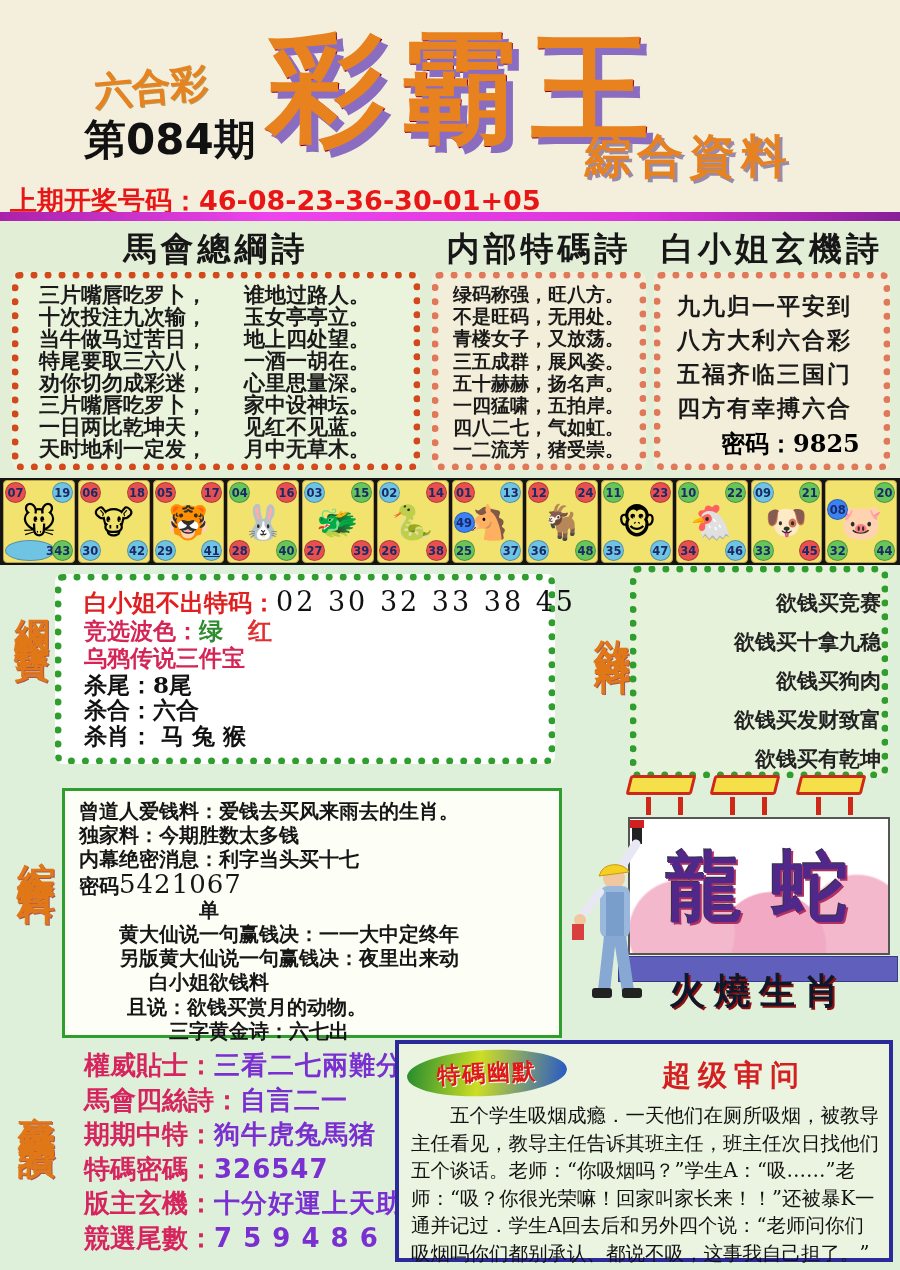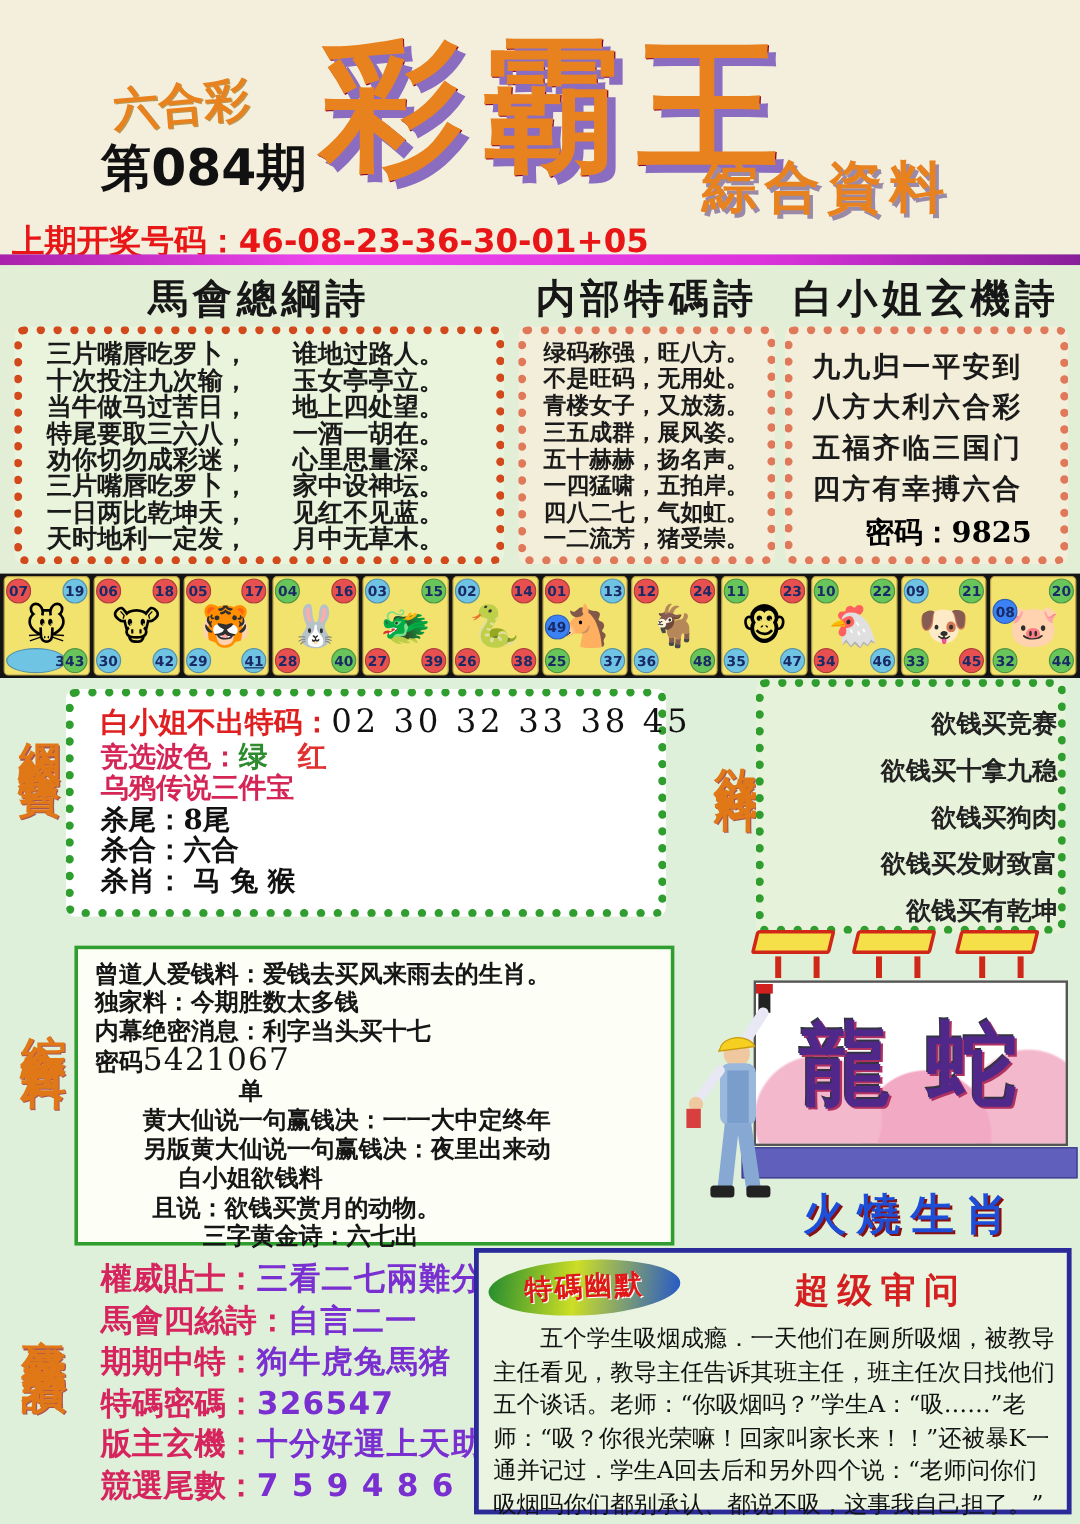--- a/index.html
+++ b/index.html
@@ -90,22 +90,22 @@
   .board { position:absolute; left:628px; top:817px; width:262px; height:138px; background:#fff;
            border:2px solid #555; text-align:center;
            background-image:radial-gradient(circle at 20% 85%, #f4b8cc 0 22%, transparent 23%),
                             radial-gradient(circle at 55% 95%, #f2aac4 0 28%, transparent 29%),
                             radial-gradient(circle at 88% 80%, #f4b8cc 0 20%, transparent 21%); }
   .board-chars { font-size:76px; line-height:136px; font-weight:bold; font-family:"DejaVu Serif", serif;
                  letter-spacing:30px; padding-left:26px; color:#50288a;
                  text-shadow:2px 2px 0 #b03060, -1px -1px 0 #334; }
   .board-base { position:absolute; left:618px; top:956px; width:280px; height:26px; background:#6060bc;
                 border:1px solid #3a3a88; }
-  .board-caption { position:absolute; left:628px; top:988px; width:262px; text-align:center;
-                   font-size:36px; font-weight:bold; color:#1d4ed8; letter-spacing:9px;
+  .board-caption { position:absolute; left:628px; top:967px; width:262px; text-align:center;
+                   font-size:36px; font-weight:bold; color:#0f172a; letter-spacing:9px;
                    font-family:"DejaVu Serif", serif; text-shadow:2px 2px 0 #8a0f0f; }
   .painter { position:absolute; left:570px; top:820px; }
 
   
   .tips { position:absolute; left:84px; top:1048px; width:310px; }
   .tip-row { height:34.5px; white-space:nowrap; }
   .tip-label { color:#d6245e; font-weight:bold; font-size:26px; }
   .tip-value { color:#7a2fd0; font-weight:bold; font-size:26px; letter-spacing:1px; }
 
   

